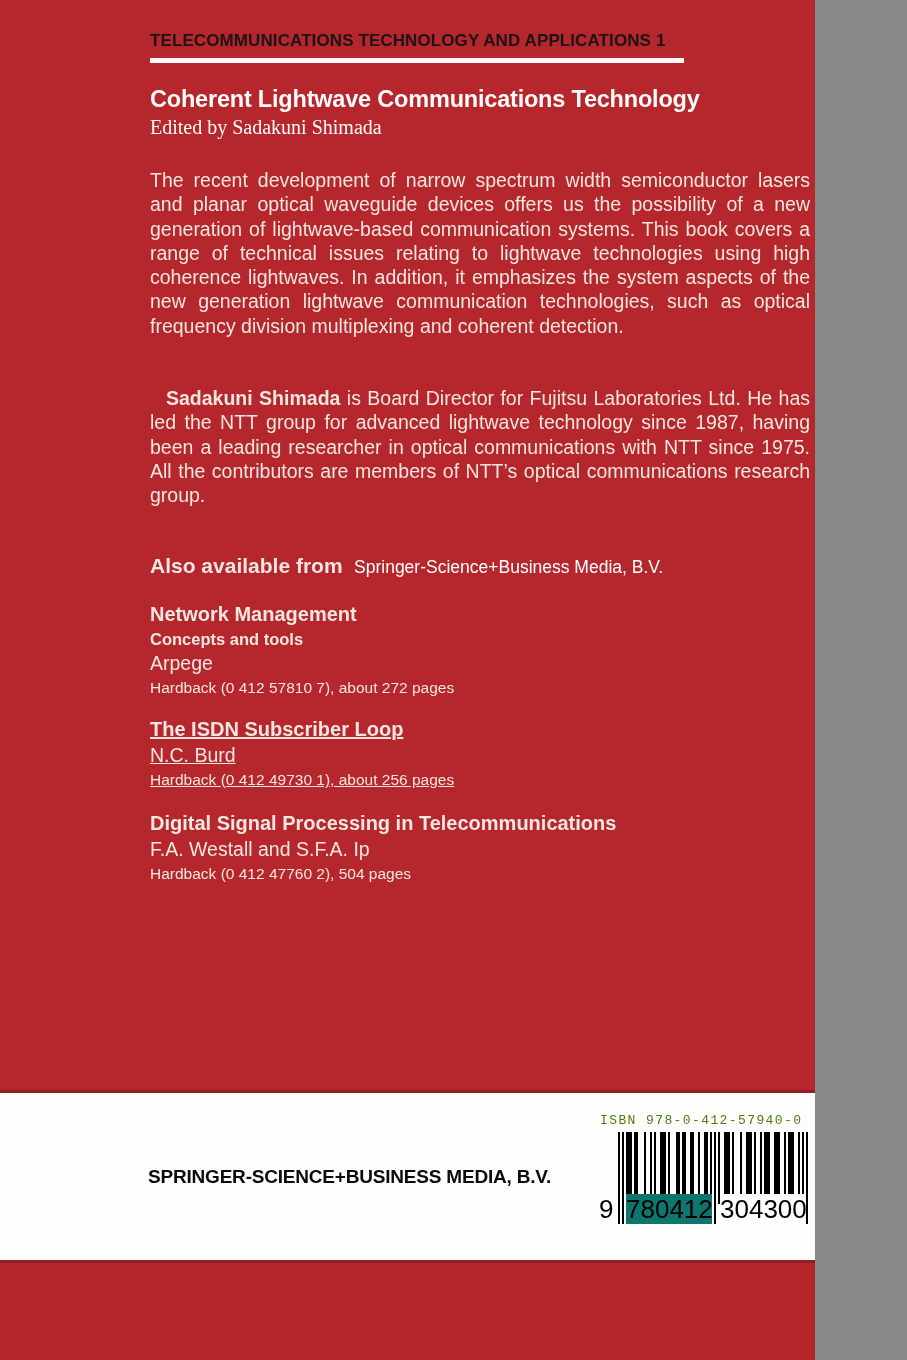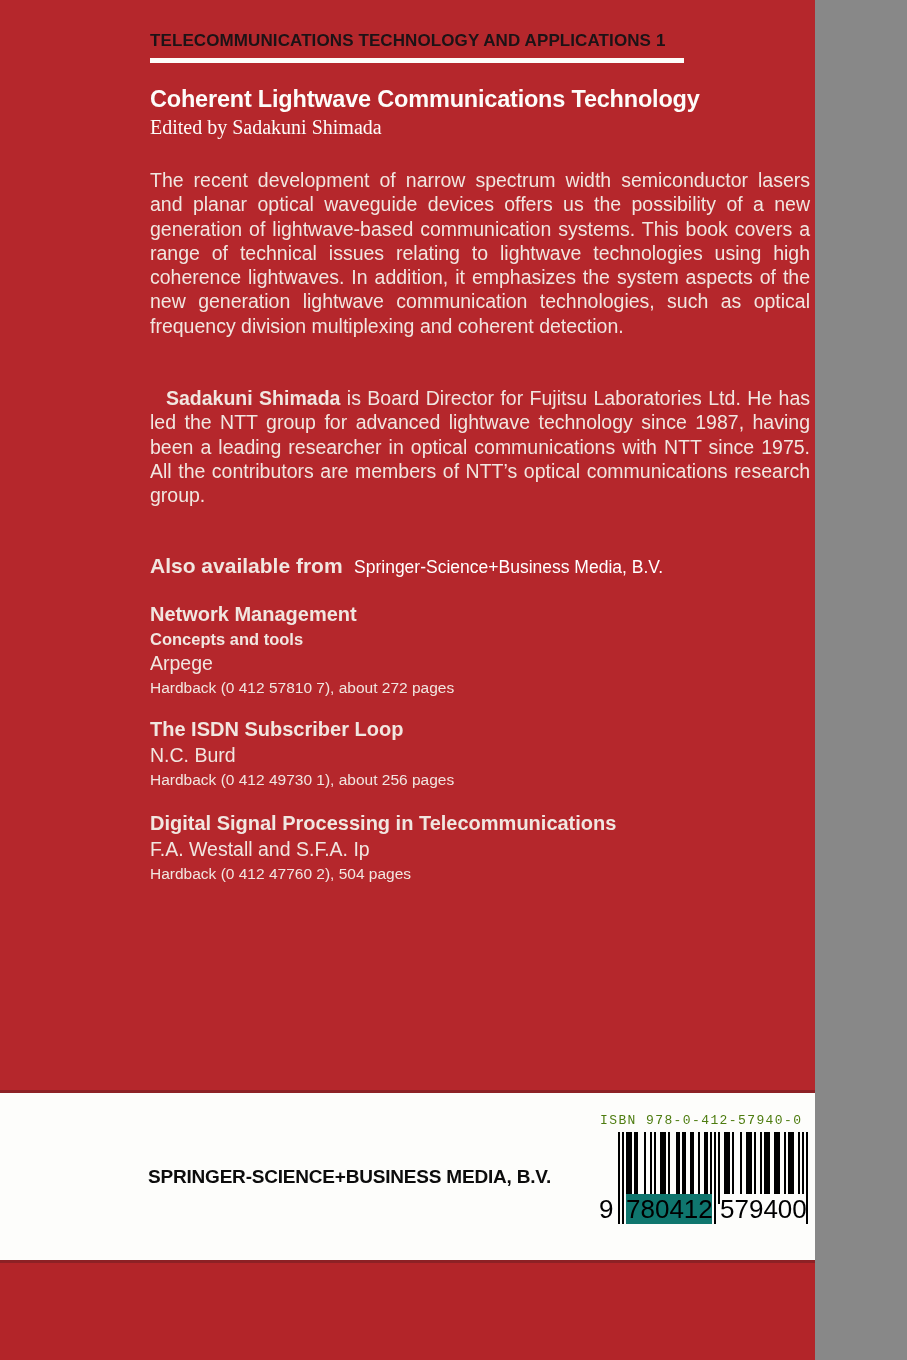--- a/index.html
+++ b/index.html
@@ -40,21 +40,21 @@
   .desc{top:168px;}
   .bio{top:386px;}
   .bio-name{font-weight:700;margin-left:16px;}
   
   .also{position:absolute;left:150px;top:554px;width:700px;white-space:nowrap;}
   .also-label{font-size:21px;font-weight:700;color:var(--body-text,#f1e6e0);}
   .also-pub{font-size:17.5px;font-weight:400;color:#ffffff;margin-left:7px;}
   
   .book{position:absolute;left:150px;width:700px;color:var(--body-text,#f1e6e0);}
   .book1{top:603px;}
-  .book2{top:718px;}
+  .book2{top:718px;text-decoration:underline;}
   .book3{top:812px;}
   .b-title{font-size:20px;font-weight:700;line-height:23px;}
   .b-sub{font-size:16.5px;font-weight:700;line-height:20px;margin-top:3px;}
   .b-sub:empty{display:none;}
   .b-author{font-size:19.5px;font-weight:400;line-height:22px;margin-top:3px;}
   .b-details{font-size:15.5px;font-weight:400;line-height:19px;margin-top:4px;}
   
   .white-band{
     position:absolute;left:0;top:1090px;width:888px;height:173px;
     background:#fdfdfb;box-sizing:border-box;
@@ -138,21 +138,21 @@
 
   <div class="white-band">
     <div class="pub">SPRINGER-SCIENCE+BUSINESS MEDIA, B.V.</div>
 
     <div class="barcode">
       <div class="isbn">ISBN 978-0-412-57940-0</div>
       <div class="bars">
         <div class="digits">
           <span class="d9">9</span>
           <span class="g1">780412</span>
-          <span class="g2">579400</span>
+          <span class="g2">304300</span>
         </div>
       <span class="module bar guard"></span><span class="module guard"></span><span class="module bar guard"></span><span class="module"></span><span class="module bar"></span><span class="module bar"></span><span class="module bar"></span><span class="module"></span><span class="module bar"></span><span class="module bar"></span><span class="module"></span><span class="module"></span><span class="module"></span><span class="module bar"></span><span class="module"></span><span class="module"></span><span class="module bar"></span><span class="module"></span><span class="module bar"></span><span class="module"></span><span class="module"></span><span class="module bar"></span><span class="module bar"></span><span class="module bar"></span><span class="module"></span><span class="module bar"></span><span class="module"></span><span class="module"></span><span class="module"></span><span class="module bar"></span><span class="module bar"></span><span class="module"></span><span class="module bar"></span><span class="module bar"></span><span class="module"></span><span class="module"></span><span class="module bar"></span><span class="module bar"></span><span class="module"></span><span class="module"></span><span class="module bar"></span><span class="module"></span><span class="module"></span><span class="module bar"></span><span class="module bar"></span><span class="module guard"></span><span class="module bar guard"></span><span class="module guard"></span><span class="module bar guard"></span><span class="module guard"></span><span class="module bar"></span><span class="module"></span><span class="module"></span><span class="module bar"></span><span class="module bar"></span><span class="module bar"></span><span class="module"></span><span class="module bar"></span><span class="module"></span><span class="module"></span><span class="module"></span><span class="module bar"></span><span class="module"></span><span class="module"></span><span class="module bar"></span><span class="module bar"></span><span class="module bar"></span><span class="module"></span><span class="module bar"></span><span class="module"></span><span class="module"></span><span class="module bar"></span><span class="module"></span><span class="module bar"></span><span class="module bar"></span><span class="module bar"></span><span class="module"></span><span class="module"></span><span class="module bar"></span><span class="module bar"></span><span class="module bar"></span><span class="module"></span><span class="module"></span><span class="module bar"></span><span class="module"></span><span class="module bar"></span><span class="module bar"></span><span class="module bar"></span><span class="module"></span><span class="module"></span><span class="module bar"></span><span class="module"></span><span class="module bar guard"></span><span class="module guard"></span><span class="module bar guard"></span></div>
     </div>
   </div>
 
   <div class="bottom-strip"></div>
 
 </div>
 
 </body></html>

